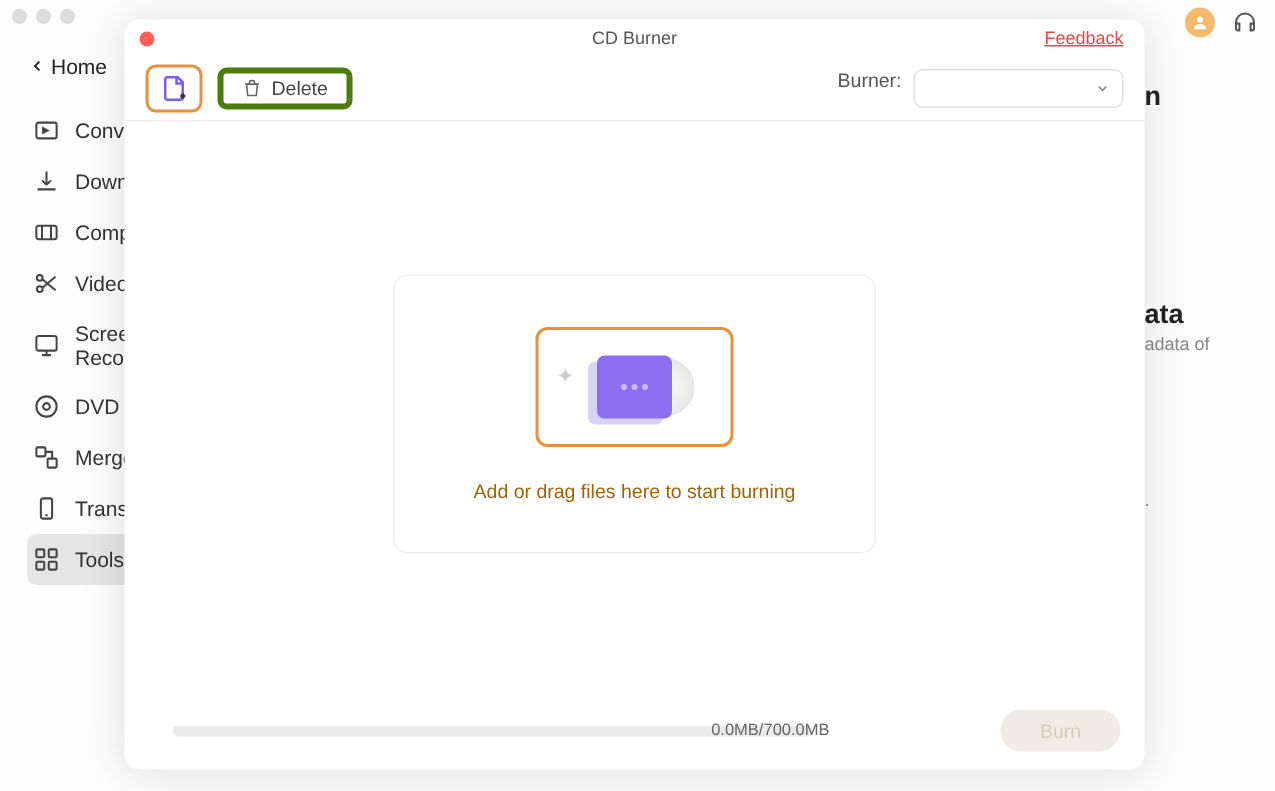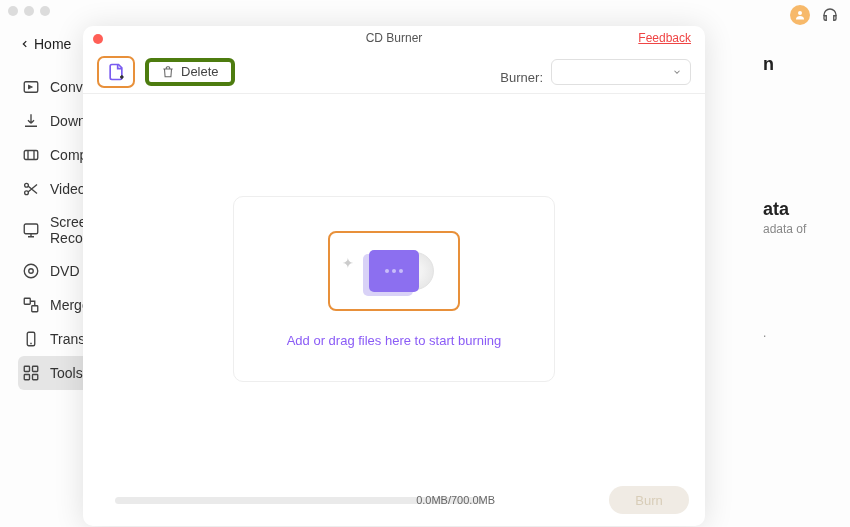--- a/index.html
+++ b/index.html
@@ -19,40 +19,40 @@
   .back-home { display: flex; align-items: center; gap: 4px; font-size: 14px; font-weight: 500; color: #222; margin-bottom: 14px; cursor: pointer; padding: 4px 2px; }
   .side-item { display: flex; align-items: center; gap: 10px; font-size: 14px; color: #333; padding: 8px 4px; border-radius: 6px; cursor: pointer; }
   .side-item.active { background: #e5e5e5; font-weight: 500; }
   .side-icon { width: 18px; height: 18px; display: flex; align-items: center; justify-content: center; flex-shrink: 0; }
 
   
   .bg-frag { position: absolute; right: 22px; width: 65px; font-size: 13px; color: #444; }
   .bg-frag.title { font-size: 18px; font-weight: 600; color: #222; }
 
   
-  .modal { position: absolute; top: 26px; left: 83px; width: 622px; height: 500px; background: #fff; border-radius: 10px; box-shadow: 0 2px 30px rgba(0,0,0,0.12); display: flex; flex-direction: column; z-index: 100; }
+  .modal { position: absolute; top: 13px; left: 83px; width: 680px; height: 500px; background: #fff; border-radius: 10px; box-shadow: 0 2px 30px rgba(0,0,0,0.12); display: flex; flex-direction: column; z-index: 100; }
   .modal-header { height: 24px; display: flex; align-items: center; justify-content: center; position: relative; font-size: 12px; color: #555; }
   .modal-close { position: absolute; left: 10px; top: 8px; width: 10px; height: 10px; border-radius: 50%; background: #ff5f57; }
   .feedback { position: absolute; right: 14px; top: 5px; font-size: 12px; color: #ef4444; text-decoration: underline; cursor: pointer; }
 
   .modal-toolbar { height: 44px; border-bottom: 1px solid #eee; display: flex; align-items: center; padding: 0 14px; }
   .add-btn { width: 38px; height: 32px; border: 2px solid #e8903a; border-radius: 7px; display: flex; align-items: center; justify-content: center; cursor: pointer; margin-right: 10px; }
   .delete-btn { height: 28px; border: 4px solid #4d7c0f; border-radius: 6px; display: flex; align-items: center; gap: 6px; padding: 0 12px; font-size: 13px; color: #444; cursor: pointer; background: #fff; }
-  .burner-section { margin-left: auto; display: flex; align-items: flex-end; gap: 8px; font-size: 13px; color: #555; }
+  .burner-section { margin-left: auto; display: flex; align-items: flex-start; gap: 8px; font-size: 13px; color: #555; }
   .burner-select { width: 140px; height: 26px; border: 1px solid #e0e0e0; border-radius: 6px; background: #fff; display: flex; align-items: center; justify-content: flex-end; padding: 0 8px; cursor: pointer; }
 
   .modal-body { flex: 1; display: flex; align-items: center; justify-content: center; }
   .drop-zone { width: 322px; height: 186px; border: 1px solid #eee; border-radius: 10px; display: flex; flex-direction: column; align-items: center; justify-content: center; gap: 22px; }
   .illus-frame { width: 132px; height: 80px; border: 2px solid #e8903a; border-radius: 8px; display: flex; align-items: center; justify-content: center; position: relative; }
   .illus-card { width: 50px; height: 42px; background: #8c6ff0; border-radius: 5px; position: relative; z-index: 2; box-shadow: -6px 4px 0 #d9d2f7; display:flex; align-items:center; justify-content:center; }
   .illus-dots { display:flex; gap:3px; }
   .illus-dots span { width:4px; height:4px; border-radius:50%; background:#c9bdf9; }
   .illus-disc { width: 38px; height: 38px; border-radius: 50%; background: radial-gradient(circle, #f3f3f3 28%, #e8e8e8 70%); position: absolute; right: 24px; z-index: 1; border:1px solid #e3e3e3; }
   .illus-sparkle { position:absolute; left:12px; top:22px; color:#ccc; font-size:14px; z-index:3; }
-  .drop-text { font-size: 13px; color: #8b5cf6; }
+  .drop-text { font-size: 13px; color: #a16207; }
 
   .modal-footer { height: 42px; display: flex; align-items: center; padding: 0 16px 10px 32px; gap: 12px; }
   .progress { flex: 1; height: 7px; background: #eaeaea; border-radius: 4px; }
   .burn-btn { width: 80px; height: 28px; border-radius: 14px; background: #f0ebe4; color: #d8cdb8; font-size: 13px; display: flex; align-items: center; justify-content: center; cursor: default; }
 
   svg { display: block; }
 </style>
 </head>
 <body>
 

